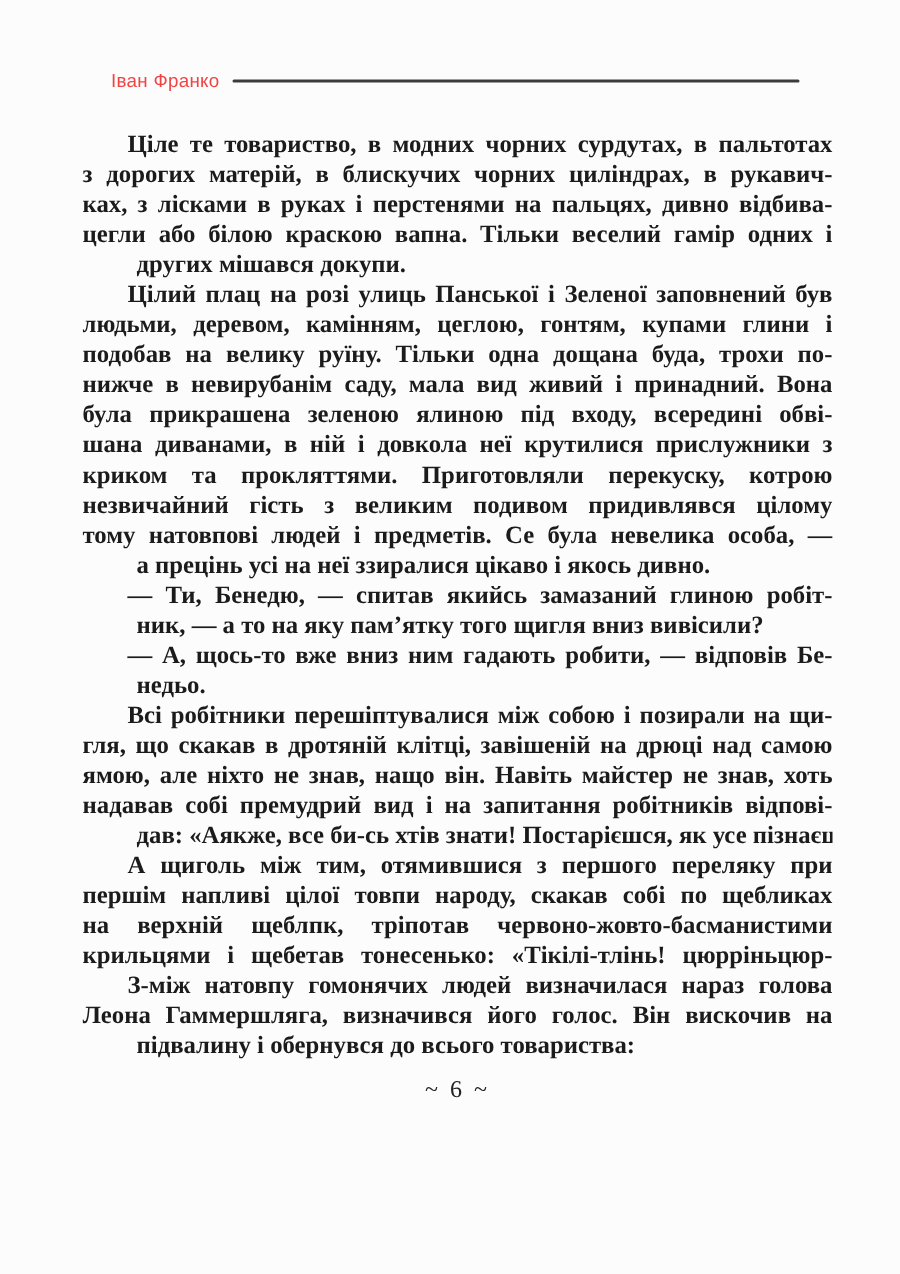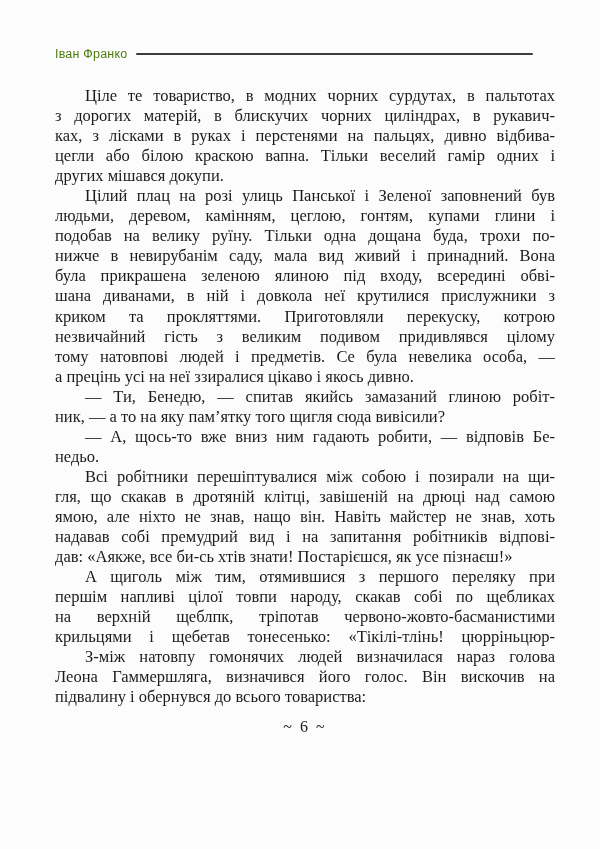--- a/index.html
+++ b/index.html
@@ -21,49 +21,52 @@
   .running-header {
     display: flex;
     align-items: center;
     height: 16px;
     margin-bottom: 24px;
   }
   .running-header .author {
     font-family: "Liberation Sans", "DejaVu Sans", sans-serif;
     font-size: 12.5px;
     font-weight: 500;
-    color: #4d7c0f;
+    color: #ef4444;
     white-space: nowrap;
     letter-spacing: 0.2px;
+    margin-left: 19px;
   }
   .running-header .header-rule {
     flex: 1;
     height: 1.6px;
     background: #3c3c3c;
     margin-left: 9px;
     margin-right: 22px;
     border-radius: 1px;
   }
   .page-text {
     width: 500px;
     overflow: hidden;
   }
   .paragraph {
     margin: 0;
+    font-weight: bold;
   }
   .line {
     font-size: 16.5px;
     line-height: 20.05px;
     white-space: nowrap;
     text-align: justify;
     text-align-last: justify;
     overflow: hidden;
   }
   .line.last {
     text-align-last: left;
+    margin-left: 36px;
   }
   .line.first {
     padding-left: 30px;
   }
   .page-footer {
     margin-top: 11px;
     width: 500px;
     text-align: center;
     font-size: 16px;
     color: #222222;
@@ -94,21 +97,21 @@
         <div class="line">нижче в невирубанім саду, мала вид живий і принадний. Вона</div>
         <div class="line">була прикрашена зеленою ялиною під входу, всередині обві-</div>
         <div class="line">шана диванами, в ній і довкола неї крутилися прислужники з</div>
         <div class="line">криком та прокляттями. Приготовляли перекуску, котрою</div>
         <div class="line">незвичайний гість з великим подивом придивлявся цілому</div>
         <div class="line">тому натовпові людей і предметів. Се була невелика особа, —</div>
         <div class="line last">а прецінь усі на неї ззиралися цікаво і якось дивно.</div>
       </div>
       <div class="paragraph">
         <div class="line first">— Ти, Бенедю, — спитав якийсь замазаний глиною робіт-</div>
-        <div class="line last">ник, — а то на яку пам’ятку того щигля сюда вивісили?</div>
+        <div class="line last">ник, — а то на яку пам’ятку того щигля вниз вивісили?</div>
       </div>
       <div class="paragraph">
         <div class="line first">— А, щось-то вже вниз ним гадають робити, — відповів Бе-</div>
         <div class="line last">недьо.</div>
       </div>
       <div class="paragraph">
         <div class="line first">Всі робітники перешіптувалися між собою і позирали на щи-</div>
         <div class="line">гля, що скакав в дротяній клітці, завішеній на дрюці над самою</div>
         <div class="line">ямою, але ніхто не знав, нащо він. Навіть майстер не знав, хоть</div>
         <div class="line">надавав собі премудрий вид і на запитання робітників відпові-</div>

